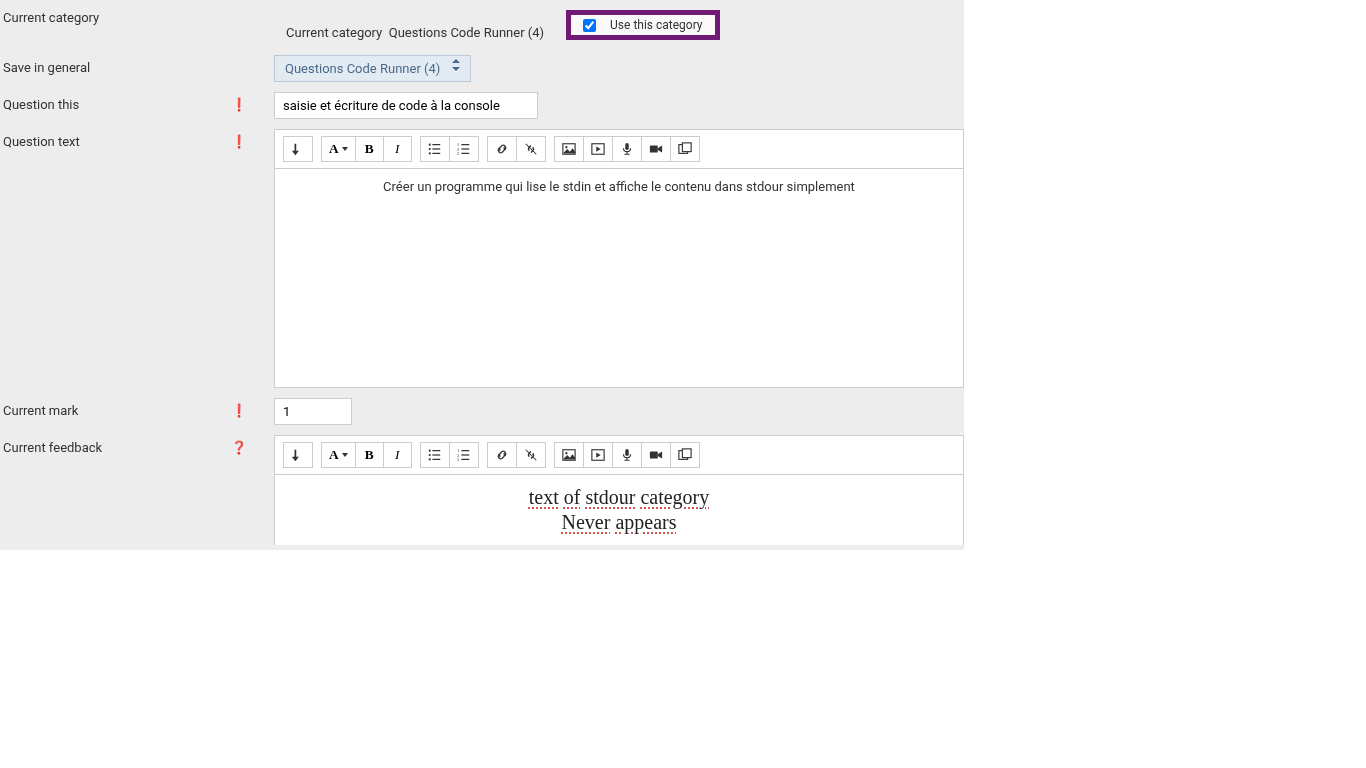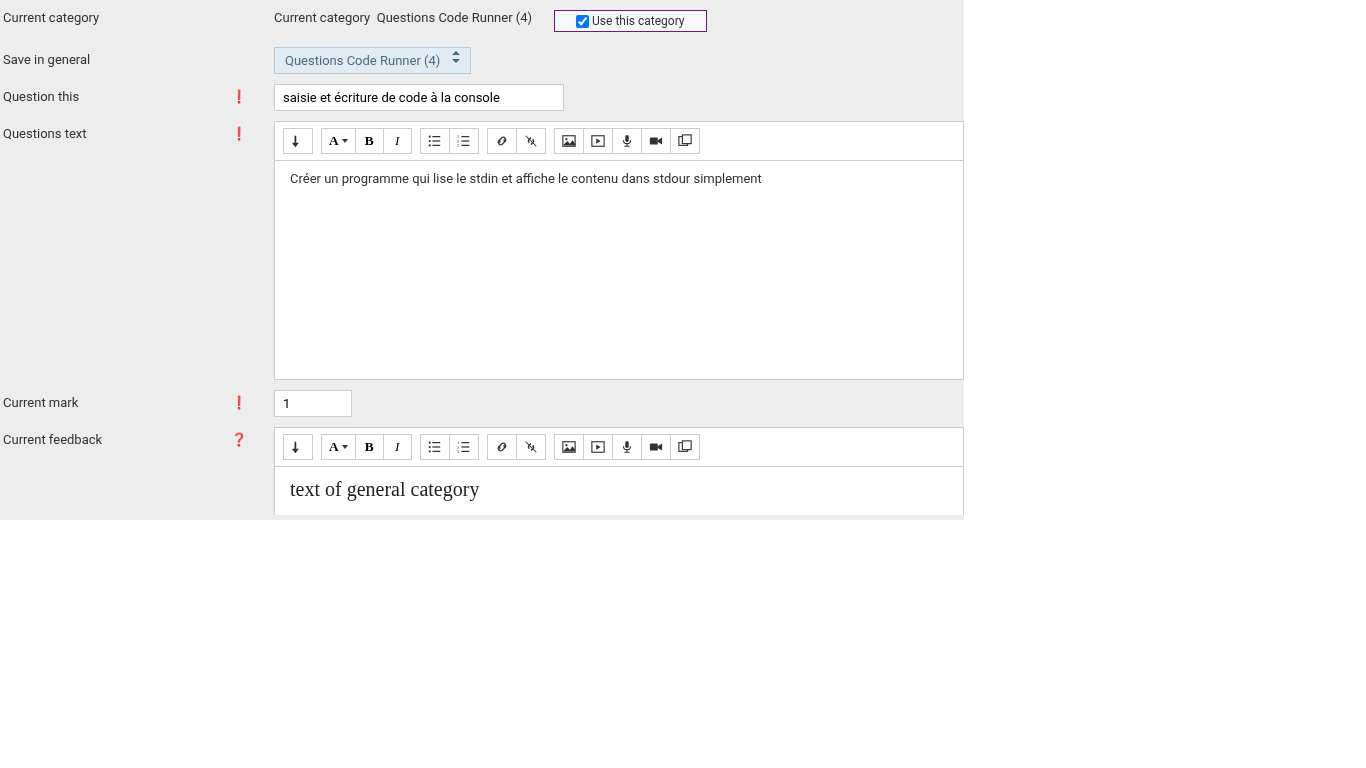--- a/index.html
+++ b/index.html
@@ -4,43 +4,43 @@
 <style>
 * { box-sizing: border-box; margin: 0; padding: 0; }
 body { font-family: -apple-system, BlinkMacSystemFont, "Segoe UI", Roboto, Arial, sans-serif; font-size: 13px; color: #333; background: #fff; }
 .container { width: 964px; background: #ededed; }
 .row { display: flex; align-items: flex-start; }
 .label-col { width: 274px; padding: 10px 0 10px 3px; color: #333; font-size: 13px; position: relative; }
 .content-col { flex: 1; padding: 5px 0 5px 0; }
 .req-icon { position: absolute; right: 26px; top: 10px; color: #d9534f; font-size: 13px; }
 .help-icon { position: absolute; right: 26px; top: 10px; color: #5bc0de; font-size: 13px; }
 
-.cat-line { display: flex; align-items: flex-start; gap: 22px; padding: 5px 0; }
+.cat-line { display: flex; align-items: flex-end; gap: 22px; padding: 5px 0; margin-left: 12px; }
 .cat-label { color: #333; }
-.use-cat-box { border: 1px solid #701a75; background: #f9f9f9; padding: 3px 21px; display: inline-flex; align-items: center; gap: 3px; font-size: 12px; }
+.use-cat-box { border: 5px solid #701a75; background: #f9f9f9; padding: 3px 12px; display: inline-flex; align-items: center; gap: 14px; font-size: 12px; }
 .use-cat-box input { margin: 0; }
 
 .select-wrap { display: inline-block; border: 1px solid #bcc9d6; background: #e3ebf2; padding: 5px 30px 5px 10px; position: relative; color: #4a6a8a; font-size: 13px; }
 .select-wrap::after { content: ""; position: absolute; right: 10px; top: 50%; transform: translateY(-50%); width: 0; height: 0; border-top: 4px solid #4a6a8a; border-left: 4px solid transparent; border-right: 4px solid transparent; }
 .select-wrap::before { content: ""; position: absolute; right: 10px; top: 50%; transform: translateY(-10px); width: 0; height: 0; border-bottom: 4px solid #4a6a8a; border-left: 4px solid transparent; border-right: 4px solid transparent; }
 
-.text-input { border: 1px solid #ccc; padding: 5px 8px; font-size: 13px; background: #fff; width: 290px; font-family: inherit; }
+.text-input { border: 1px solid #ccc; padding: 5px 8px; font-size: 13px; background: #fff; width: 264px; font-family: inherit; }
 .text-input.small { width: 78px; }
 
 .editor-box { border: 1px solid #ccc; background: #fff; width: 690px; }
 .toolbar { border-bottom: 1px solid #ccc; padding: 6px 8px; display: flex; gap: 8px; flex-wrap: wrap; background: #fff; }
 .btn-group { display: inline-flex; }
 .tb-btn { border: 1px solid #ccc; background: #fff; padding: 4px 7px; min-width: 28px; height: 26px; display: inline-flex; align-items: center; justify-content: center; cursor: pointer; font-family: Georgia, serif; }
 .btn-group .tb-btn + .tb-btn { border-left: none; }
 .tb-btn svg { width: 14px; height: 14px; fill: #333; }
 .tb-btn .caret { display:inline-block; margin-left:3px; width:0; height:0; border-top:4px solid #333; border-left:3px solid transparent; border-right:3px solid transparent; }
 
-.editor-content { padding: 10px 15px; min-height: 218px; font-size: 13px; color: #333; }
+.editor-content { padding: 10px 15px; min-height: 218px; font-size: 13px; color: #333; text-align: center; }
 .editor-content.short { min-height: 48px; font-size: 20px; font-family: Georgia, "Times New Roman", serif; line-height: 1.25; color: #222; }
-.spell { text-decoration-style: dotted; text-decoration-color: #d9534f; text-underline-offset: 3px; }
+.spell { text-decoration: underline; text-decoration-style: dotted; text-decoration-color: #d9534f; text-underline-offset: 3px; }
 
 .bold { font-weight: bold; font-family: Georgia, serif; }
 .italic { font-style: italic; font-family: Georgia, serif; }
 </style>
 </head>
 <body>
 
 <div class="container">
 
   <div class="row">
@@ -77,21 +77,21 @@
       <span>Question this</span>
       <span class="req-icon">❗</span>
     </div>
     <div class="content-col">
       <input type="text" class="text-input" value="saisie et écriture de code à la console" style="">
     </div>
   </div>
 
   <div class="row">
     <div class="label-col">
-      <span>Questions text</span>
+      <span>Question text</span>
       <span class="req-icon">❗</span>
     </div>
     <div class="content-col">
       <div class="editor-box">
         <div class="toolbar">
           <div class="btn-group">
             <button class="tb-btn">
               <svg viewBox="0 0 16 16">
                   <path d="M4 2 L4 10 L1 10 L5 15 L9 10 L6 10 L6 2 Z"></path>
                 </svg>
@@ -288,21 +288,25 @@
                   <rect x="1" y="3" width="10" height="10" fill="none" stroke="#333" stroke-width="1.3"></rect>
                   <rect x="5" y="1" width="10" height="10" fill="#fff" stroke="#333" stroke-width="1.3"></rect>
                 </svg>
             </button>
           </div>
         </div>
         <div class="editor-content short">
           <div>
             <span class="spell">text</span>
             <span class="spell">of</span>
-            <span class="spell">general</span>
+            <span class="spell">stdour</span>
             <span class="spell">category</span>
+          </div>
+          <div>
+            <span class="spell">Never</span>
+            <span class="spell">appears</span>
           </div>
         </div>
       </div>
     </div>
   </div>
 
 </div>
 
 </body></html>

